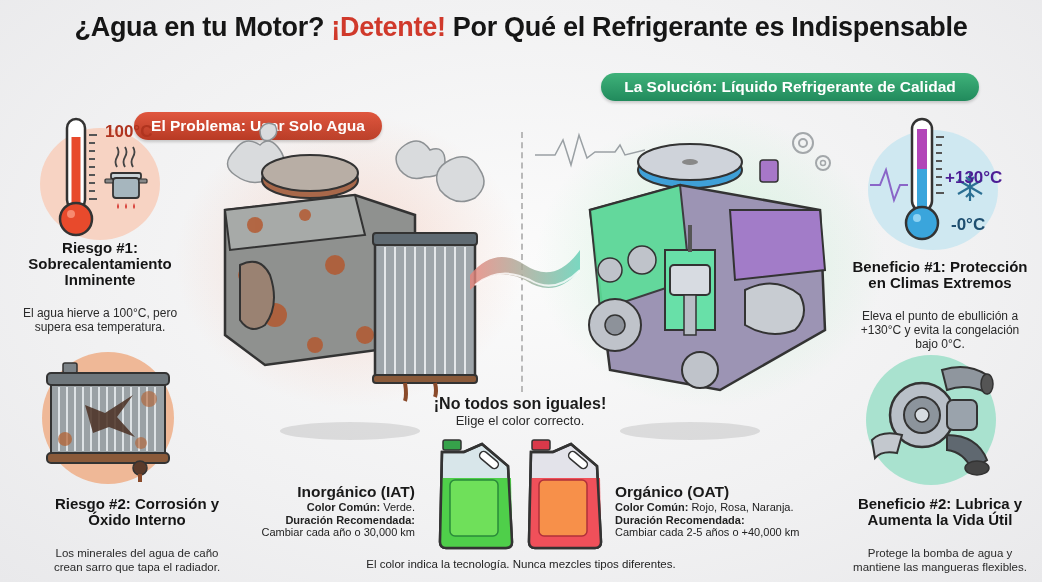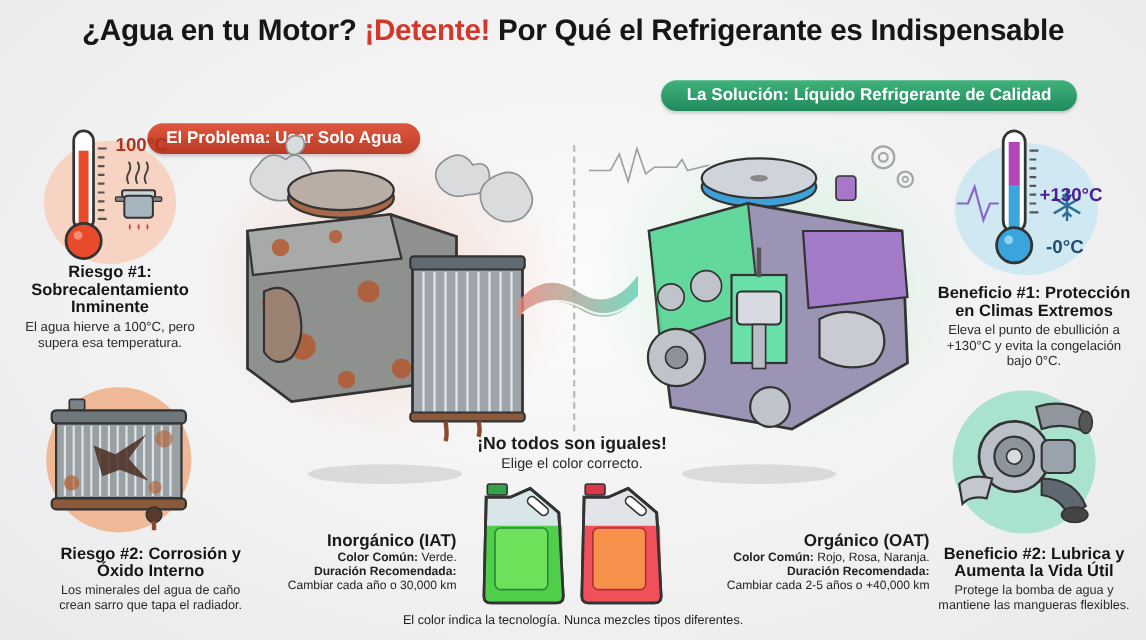--- a/index.html
+++ b/index.html
@@ -26,21 +26,21 @@
 
   .glow-red { left: 160px; top: 100px; width: 380px; height: 320px;
     background: radial-gradient(ellipse at center, rgba(240,160,130,0.35) 0%, rgba(240,160,130,0) 65%); }
   .glow-green { left: 520px; top: 100px; width: 380px; height: 320px;
     background: radial-gradient(ellipse at center, rgba(140,230,170,0.35) 0%, rgba(140,230,170,0) 65%); }
 
   .divider { left: 521px; top: 132px; width: 0; height: 260px; border-left: 2px dashed #b9b9b9; }
 
   .card-text { text-align: center; }
   .card-title { font-size: 15px; font-weight: 700; line-height: 16px; color: #151515; }
-  .card-desc { font-size: 12px; line-height: 14px; color: #2a2a2a; margin-top: 2px; }
+  .card-desc { font-size: 12px; line-height: 14px; color: #2a2a2a; margin-top: 18px; }
 
   .circle { border-radius: 50%; }
 
   .temp-label { font-weight: 700; font-size: 17px; }
 
   .center-h { font-size: 16px; font-weight: 700; text-align: center; }
   .center-s { font-size: 13px; text-align: center; color: #2a2a2a; }
 
   .type-title { font-size: 15.5px; font-weight: 700; color: #1a1a1a; }
   .type-line { font-size: 11px; line-height: 12.5px; color: #222; }
@@ -327,21 +327,21 @@
 <div class="abs" style="left:224px;top:483px;width:191px;text-align:right;">
   <div class="type-title">Inorgánico (IAT)</div>
   <div class="type-line">
     <b>Color Común:</b>
     <span>Verde.</span>
   </div>
   <div class="type-line"><b>Duración Recomendada:</b></div>
   <div class="type-line">Cambiar cada año o 30,000 km</div>
 </div>
 
-<div class="abs" style="left:615px;top:483px;width:230px;text-align:right;">
+<div class="abs" style="left:615px;top:483px;width:230px;text-align:left;">
   <div class="type-title">Orgánico (OAT)</div>
   <div class="type-line">
     <b>Color Común:</b>
     <span>Rojo, Rosa, Naranja.</span>
   </div>
   <div class="type-line"><b>Duración Recomendada:</b></div>
   <div class="type-line">Cambiar cada 2-5 años o +40,000 km</div>
 </div>
 
 <div class="abs footnote">El color indica la tecnología. Nunca mezcles tipos diferentes.</div>

